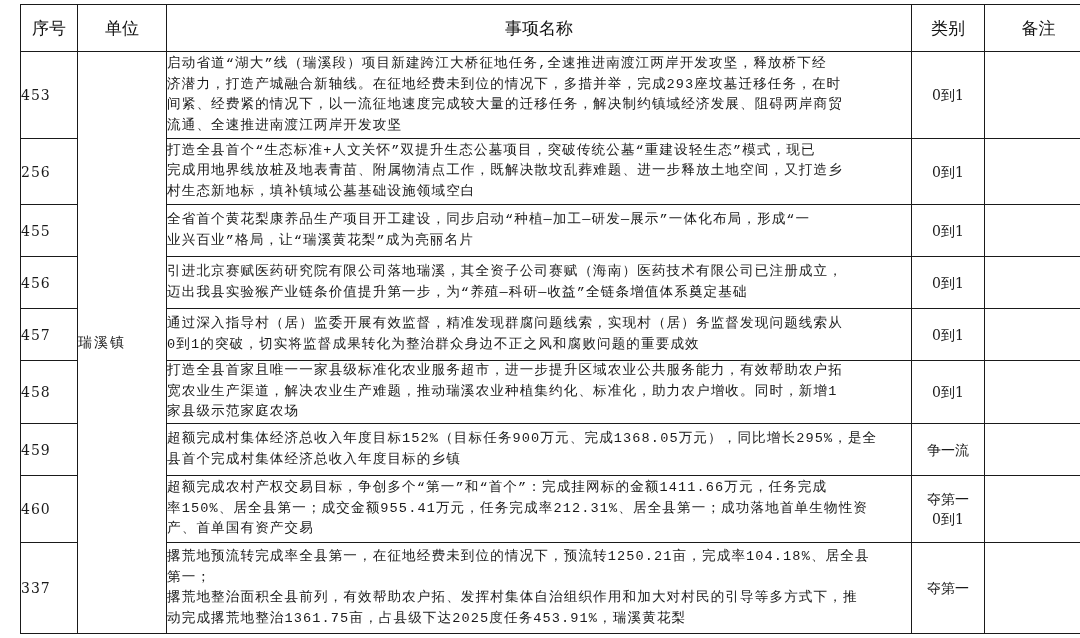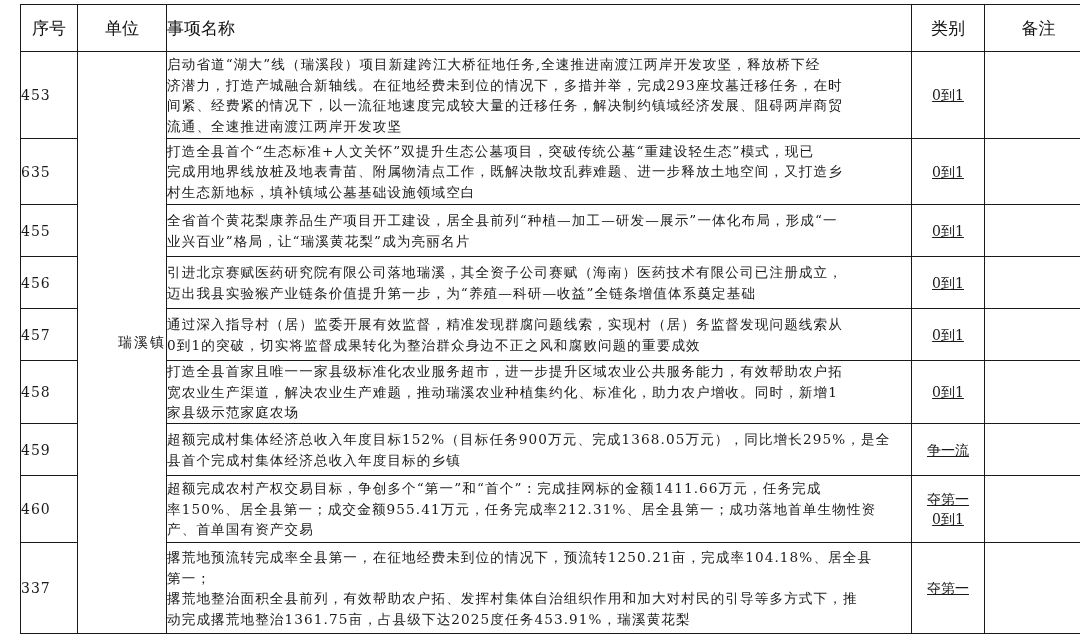--- a/index.html
+++ b/index.html
@@ -15,27 +15,27 @@
     vertical-align: middle;
   }
   th {
     font-family: "DejaVu Sans", "Liberation Sans", sans-serif;
     font-weight: normal;
     font-size: 17px;
     height: 46px;
     text-align: center;
     color: #111;
   }
-  th.title-col { text-align: left; }
+  th.title-col { text-align: center; }
   td.num { font-size: 14px; letter-spacing: 1px; }
-  td.unit { text-align: right; font-size: 14px; letter-spacing: 2px; vertical-align: middle; padding-top: 30px; }
+  td.unit { text-align: left; font-size: 14px; letter-spacing: 2px; vertical-align: middle; padding-top: 30px; }
   td.desc { font-size: 13.6px; line-height: 20.5px; padding: 2px 4px 2px 4px; text-align: left; letter-spacing: 1.1px; }
-  td.desc .line { display: block; white-space: nowrap; overflow: hidden; }
+  td.desc .line { display: block; white-space: nowrap; overflow: hidden; font-family: Liberation Mono, monospace; }
   td.cat { text-align: center; font-size: 14px; line-height: 20px; }
-  td.cat .line { display: block; text-decoration: underline; }
+  td.cat .line { display: block; }
   td.note { }
 </style>
 </head>
 <body>
 
 <table class="grid">
   <colgroup>
     <col style="width:57px">
     <col style="width:89px">
     <col style="width:745px">
@@ -60,35 +60,35 @@
           <span class="line">济潜力，打造产城融合新轴线。在征地经费未到位的情况下，多措并举，完成293座坟墓迁移任务，在时</span>
           <span class="line">间紧、经费紧的情况下，以一流征地速度完成较大量的迁移任务，解决制约镇域经济发展、阻碍两岸商贸</span>
           <span class="line">流通、全速推进南渡江两岸开发攻坚</span>
         </td>
         <td class="cat">
           <span class="line">0到1</span>
         </td>
         <td class="note"></td>
       </tr>
       <tr style="height: 66px;">
-        <td class="num">635</td>
+        <td class="num">256</td>
         <td class="desc">
           <span class="line">打造全县首个“生态标准+人文关怀”双提升生态公墓项目，突破传统公墓“重建设轻生态”模式，现已</span>
           <span class="line">完成用地界线放桩及地表青苗、附属物清点工作，既解决散坟乱葬难题、进一步释放土地空间，又打造乡</span>
           <span class="line">村生态新地标，填补镇域公墓基础设施领域空白</span>
         </td>
         <td class="cat">
           <span class="line">0到1</span>
         </td>
         <td class="note"></td>
       </tr>
       <tr style="height: 52px;">
         <td class="num">455</td>
         <td class="desc">
-          <span class="line">全省首个黄花梨康养品生产项目开工建设，居全县前列“种植—加工—研发—展示”一体化布局，形成“一</span>
+          <span class="line">全省首个黄花梨康养品生产项目开工建设，同步启动“种植—加工—研发—展示”一体化布局，形成“一</span>
           <span class="line">业兴百业”格局，让“瑞溪黄花梨”成为亮丽名片</span>
         </td>
         <td class="cat">
           <span class="line">0到1</span>
         </td>
         <td class="note"></td>
       </tr>
       <tr style="height: 52px;">
         <td class="num">456</td>
         <td class="desc">

